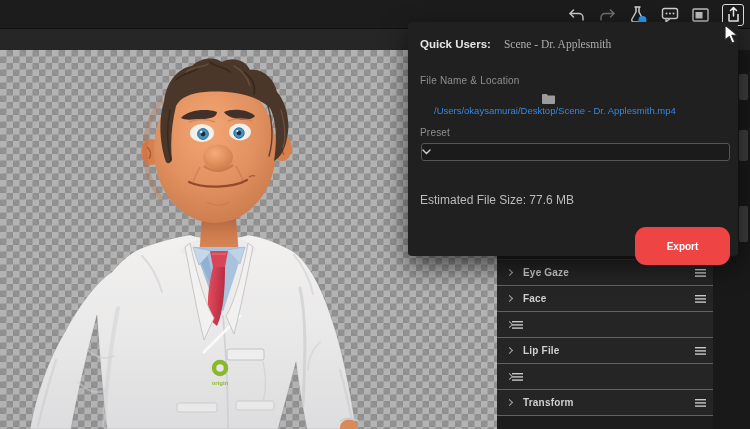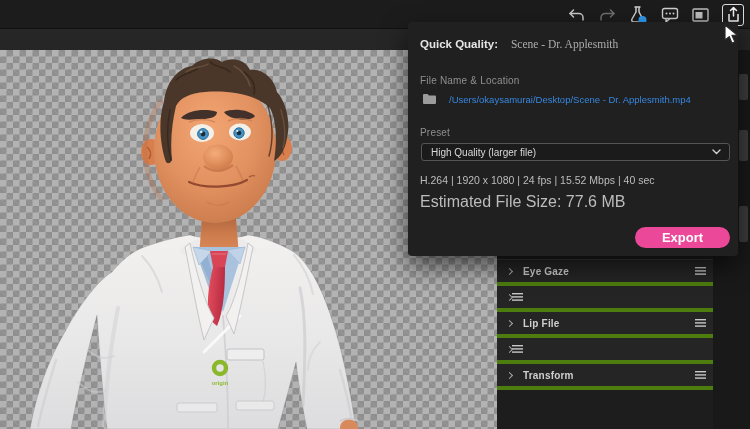--- a/index.html
+++ b/index.html
@@ -24,52 +24,52 @@
       linear-gradient(45deg,#8f8f8f 25%,transparent 25%,transparent 75%,#8f8f8f 75%),
       linear-gradient(45deg,#8f8f8f 25%,transparent 25%,transparent 75%,#8f8f8f 75%);
     background-size:13px 13px;
     background-position:0 0,6.5px 6.5px;
     overflow:hidden;
   }
   .scene svg{position:absolute;left:0;top:0;}
   
   .right-panel{position:absolute;left:497px;top:50px;width:253px;height:379px;background:#1d1d1d;z-index:1;}
   .prop-rows{position:absolute;left:0;top:209px;width:216px;background:#252525;border-top:1px solid #3a3a3a;}
-  .prop-row{height:26px;display:flex;align-items:center;border-bottom:4px solid #4d7c0f;cursor:pointer;}
+  .prop-row{height:26px;display:flex;align-items:center;border-bottom:1px solid #4d7c0f;cursor:pointer;}
   .chev{width:5px;height:5px;border-right:1.4px solid #a8a8a8;border-bottom:1.4px solid #a8a8a8;
         transform:rotate(-45deg);margin-left:10px;flex:0 0 auto;}
   .prop-label{margin-left:11px;font-size:10px;font-weight:600;color:#cfcfcf;flex:1 1 auto;letter-spacing:.2px;}
   .drag{margin-right:7px;flex:0 0 auto;display:flex;}
   .gutter{position:absolute;left:216px;top:0;width:37px;height:379px;background:#191919;}
   .thumb{position:absolute;left:242px;width:9px;background:#3d3d3d;border-radius:2px;}
   
   .dialog{
     position:absolute;left:408px;top:22px;width:330px;height:234px;z-index:5;
     background:#202020;border-radius:4px;box-shadow:0 10px 26px rgba(0,0,0,.6);
   }
   .dlg-title{position:absolute;left:12px;top:16px;font-size:11.5px;}
   .dlg-title .t1{font-weight:bold;color:#e6e6e6;}
   .dlg-title .t2{color:#adadad;margin-left:13px;font-family:Liberation Serif, serif;}
   .dlg-label{position:absolute;left:12px;font-size:10px;color:#8f8f8f;letter-spacing:.2px;}
   .file-label{top:53px;text-align:center;}
   .preset-label{top:105px;}
-  .path-row{position:absolute;left:14px;top:71px;display:flex;align-items:center;}
+  .path-row{position:absolute;left:14px;top:71px;display:flex;align-items:center;flex-direction:column;}
   .path-link{margin-left:12px;font-size:9.5px;color:#3687e0;cursor:pointer;}
   .dropdown{
     position:absolute;left:13px;top:121px;width:309px;height:18px;
     background:#1b1b1b;border:1px solid #555;border-radius:3px;
     display:flex;align-items:center;cursor:pointer;
   }
   .dropdown .dd-text{font-size:10px;color:#d8d8d8;margin-left:9px;flex:1;}
   .dropdown .dd-chev{margin-right:8px;display:flex;}
   .specs{position:absolute;left:12px;top:152px;font-size:10.5px;color:#bcbcbc;}
-  .estimate{position:absolute;left:12px;top:171px;font-size:16px;color:#bcbcbc;}
+  .estimate{position:absolute;left:12px;top:171px;font-size:12px;color:#bcbcbc;}
   .export-btn{
-    position:absolute;left:227px;top:205px;width:95px;height:21px;border:none;
-    background:#ec4899;border-radius:11px;color:#fff;font-weight:bold;font-size:13px;
+    position:absolute;left:227px;top:205px;width:95px;height:38px;border:none;
+    background:#ef4444;border-radius:11px;color:#fff;font-weight:bold;font-size:10px;
     font-family:"Liberation Sans",sans-serif;cursor:pointer;display:flex;align-items:center;justify-content:center;
   }
   .cursor{position:absolute;left:724px;top:24px;z-index:9;}
 </style>
 </head>
 <body>
 
 <div class="app">
 
   <div class="topbar"></div>
@@ -254,20 +254,31 @@
       <span class="prop-label">Eye Gaze</span>
       <span class="drag">
         <svg width="11" height="8" viewBox="0 0 11 8">
           <rect y="0" width="11" height="1.4" fill="#c8c8c8"></rect>
           <rect y="3.2" width="11" height="1.4" fill="#c8c8c8"></rect>
           <rect y="6.4" width="11" height="1.4" fill="#c8c8c8"></rect>
         </svg>
       </span>
     </div>
 
+    <div class="prop-row">
+      <span class="chev"></span>
+      <span class="prop-label">Face</span>
+      <span class="drag">
+        <svg width="11" height="8" viewBox="0 0 11 8">
+          <rect y="0" width="11" height="1.4" fill="#c8c8c8"></rect>
+          <rect y="3.2" width="11" height="1.4" fill="#c8c8c8"></rect>
+          <rect y="6.4" width="11" height="1.4" fill="#c8c8c8"></rect>
+        </svg>
+      </span>
+    </div>
 
     <div class="prop-row">
       <span class="chev"></span>
       <span class="drag">
         <svg width="11" height="8" viewBox="0 0 11 8">
           <rect y="0" width="11" height="1.4" fill="#c8c8c8"></rect>
           <rect y="3.2" width="11" height="1.4" fill="#c8c8c8"></rect>
           <rect y="6.4" width="11" height="1.4" fill="#c8c8c8"></rect>
         </svg>
       </span>
@@ -308,44 +319,42 @@
       </span>
     </div>
   </div>
     <div class="thumb" style="top:24px;height:26px;"></div>
     <div class="thumb" style="top:80px;height:31px;"></div>
     <div class="thumb" style="top:156px;height:36px;"></div>
   </div>
 
   <div class="dialog">
     <div class="dlg-title">
-      <span class="t1">Quick Quality:</span><span class="t2">Scene - Dr. Applesmith</span>
+      <span class="t1">Quick Users:</span><span class="t2">Scene - Dr. Applesmith</span>
     </div>
 
     <div class="dlg-label file-label">File Name &amp; Location</div>
 
     <div class="path-row">
       <svg width="15" height="12" viewBox="0 0 15 12">
         <path d="M1,2 a1,1 0 0 1 1,-1 H5.5 L7,2.5 H13 a1,1 0 0 1 1,1 V10 a1,1 0 0 1 -1,1 H2 a1,1 0 0 1 -1,-1 Z" fill="#9c9c9c"></path>
       </svg>
       <span class="path-link">/Users/okaysamurai/Desktop/Scene - Dr. Applesmith.mp4</span>
     </div>
 
     <div class="dlg-label preset-label">Preset</div>
 
     <div class="dropdown">
-      <span class="dd-text">High Quality (larger file)</span>
       <span class="dd-chev">
         <svg width="9" height="6" viewBox="0 0 9 6">
             <path d="M1,1 L4.5,4.5 L8,1" fill="none" stroke="#cfcfcf" stroke-width="1.4" stroke-linecap="round"></path>
           </svg>
       </span>
     </div>
 
-    <div class="specs">H.264 | 1920 x 1080 | 24 fps | 15.52 Mbps | 40 sec</div>
     <div class="estimate">Estimated File Size: 77.6 MB</div>
 
     <button class="export-btn">Export</button>
   </div>
 
   <div class="cursor">
     <svg width="16" height="21" viewBox="0 0 16 21">
       <path d="M1,1 L1,16 L5.2,12.6 L8,19.2 L10.9,17.8 L8,11.4 L13.2,11 Z" fill="#ffffff" stroke="#2a2a2a" stroke-width="1.2" stroke-linejoin="round"></path>
     </svg>
   </div>

